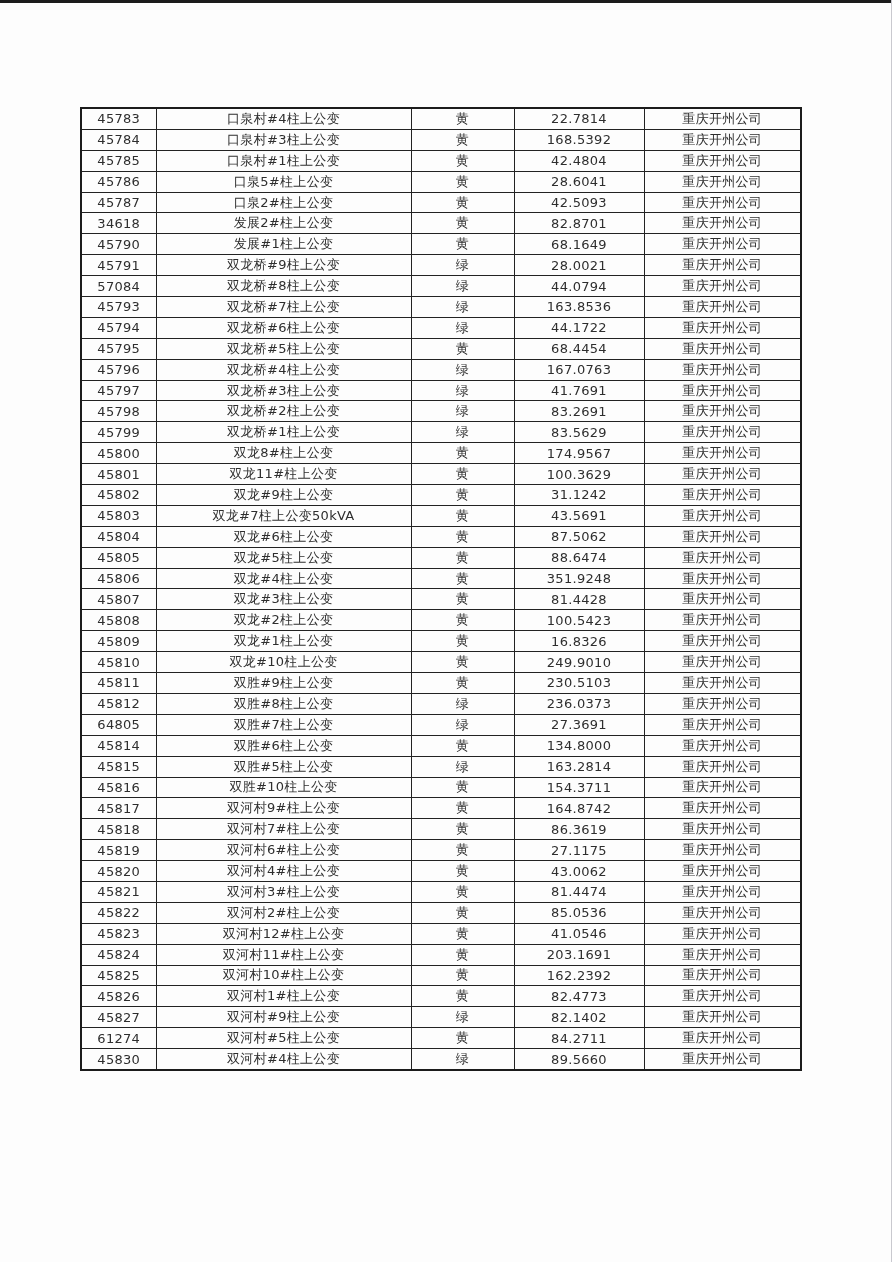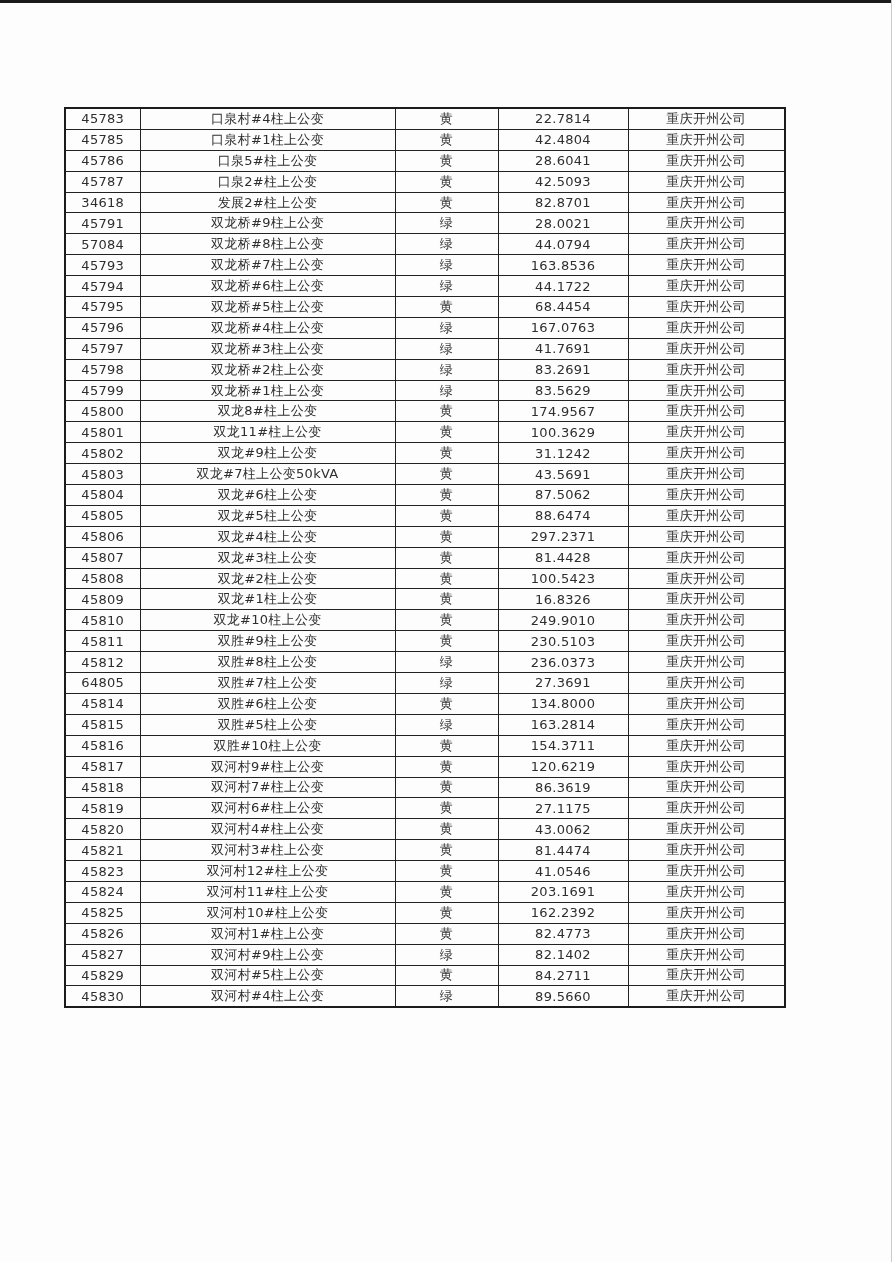--- a/index.html
+++ b/index.html
@@ -26,21 +26,21 @@
   }
   .right-edge {
     position: absolute;
     top: 0; right: 0;
     width: 1px;
     height: 1262px;
     background: #c9c9cf;
   }
   .table-wrap {
     position: absolute;
-    left: 64px;
+    left: 80px;
     top: 107px;
     width: 720px;
   }
   table.data-table {
     border-collapse: collapse;
     table-layout: fixed;
     width: 720px;
     border: 2px solid #1c1c1c;
   }
   table.data-table td {
@@ -79,20 +79,27 @@
       </colgroup>
       <tbody>
           <tr>
             <td>45783</td>
             <td>口泉村#4柱上公变</td>
             <td>黄</td>
             <td>22.7814</td>
             <td>重庆开州公司</td>
           </tr>
           <tr>
+            <td>45784</td>
+            <td>口泉村#3柱上公变</td>
+            <td>黄</td>
+            <td>168.5392</td>
+            <td>重庆开州公司</td>
+          </tr>
+          <tr>
             <td>45785</td>
             <td>口泉村#1柱上公变</td>
             <td>黄</td>
             <td>42.4804</td>
             <td>重庆开州公司</td>
           </tr>
           <tr>
             <td>45786</td>
             <td>口泉5#柱上公变</td>
             <td>黄</td>
@@ -107,20 +114,27 @@
             <td>重庆开州公司</td>
           </tr>
           <tr>
             <td>34618</td>
             <td>发展2#柱上公变</td>
             <td>黄</td>
             <td>82.8701</td>
             <td>重庆开州公司</td>
           </tr>
           <tr>
+            <td>45790</td>
+            <td>发展#1柱上公变</td>
+            <td>黄</td>
+            <td>68.1649</td>
+            <td>重庆开州公司</td>
+          </tr>
+          <tr>
             <td>45791</td>
             <td>双龙桥#9柱上公变</td>
             <td>绿</td>
             <td>28.0021</td>
             <td>重庆开州公司</td>
           </tr>
           <tr>
             <td>57084</td>
             <td>双龙桥#8柱上公变</td>
             <td>绿</td>
@@ -215,21 +229,21 @@
             <td>45805</td>
             <td>双龙#5柱上公变</td>
             <td>黄</td>
             <td>88.6474</td>
             <td>重庆开州公司</td>
           </tr>
           <tr>
             <td>45806</td>
             <td>双龙#4柱上公变</td>
             <td>黄</td>
-            <td>297.2371</td>
+            <td>351.9248</td>
             <td>重庆开州公司</td>
           </tr>
           <tr>
             <td>45807</td>
             <td>双龙#3柱上公变</td>
             <td>黄</td>
             <td>81.4428</td>
             <td>重庆开州公司</td>
           </tr>
           <tr>
@@ -292,21 +306,21 @@
             <td>45816</td>
             <td>双胜#10柱上公变</td>
             <td>黄</td>
             <td>154.3711</td>
             <td>重庆开州公司</td>
           </tr>
           <tr>
             <td>45817</td>
             <td>双河村9#柱上公变</td>
             <td>黄</td>
-            <td>120.6219</td>
+            <td>164.8742</td>
             <td>重庆开州公司</td>
           </tr>
           <tr>
             <td>45818</td>
             <td>双河村7#柱上公变</td>
             <td>黄</td>
             <td>86.3619</td>
             <td>重庆开州公司</td>
           </tr>
           <tr>
@@ -324,20 +338,27 @@
             <td>重庆开州公司</td>
           </tr>
           <tr>
             <td>45821</td>
             <td>双河村3#柱上公变</td>
             <td>黄</td>
             <td>81.4474</td>
             <td>重庆开州公司</td>
           </tr>
           <tr>
+            <td>45822</td>
+            <td>双河村2#柱上公变</td>
+            <td>黄</td>
+            <td>85.0536</td>
+            <td>重庆开州公司</td>
+          </tr>
+          <tr>
             <td>45823</td>
             <td>双河村12#柱上公变</td>
             <td>黄</td>
             <td>41.0546</td>
             <td>重庆开州公司</td>
           </tr>
           <tr>
             <td>45824</td>
             <td>双河村11#柱上公变</td>
             <td>黄</td>
@@ -359,21 +380,21 @@
             <td>重庆开州公司</td>
           </tr>
           <tr>
             <td>45827</td>
             <td>双河村#9柱上公变</td>
             <td>绿</td>
             <td>82.1402</td>
             <td>重庆开州公司</td>
           </tr>
           <tr>
-            <td>45829</td>
+            <td>61274</td>
             <td>双河村#5柱上公变</td>
             <td>黄</td>
             <td>84.2711</td>
             <td>重庆开州公司</td>
           </tr>
           <tr>
             <td>45830</td>
             <td>双河村#4柱上公变</td>
             <td>绿</td>
             <td>89.5660</td>

